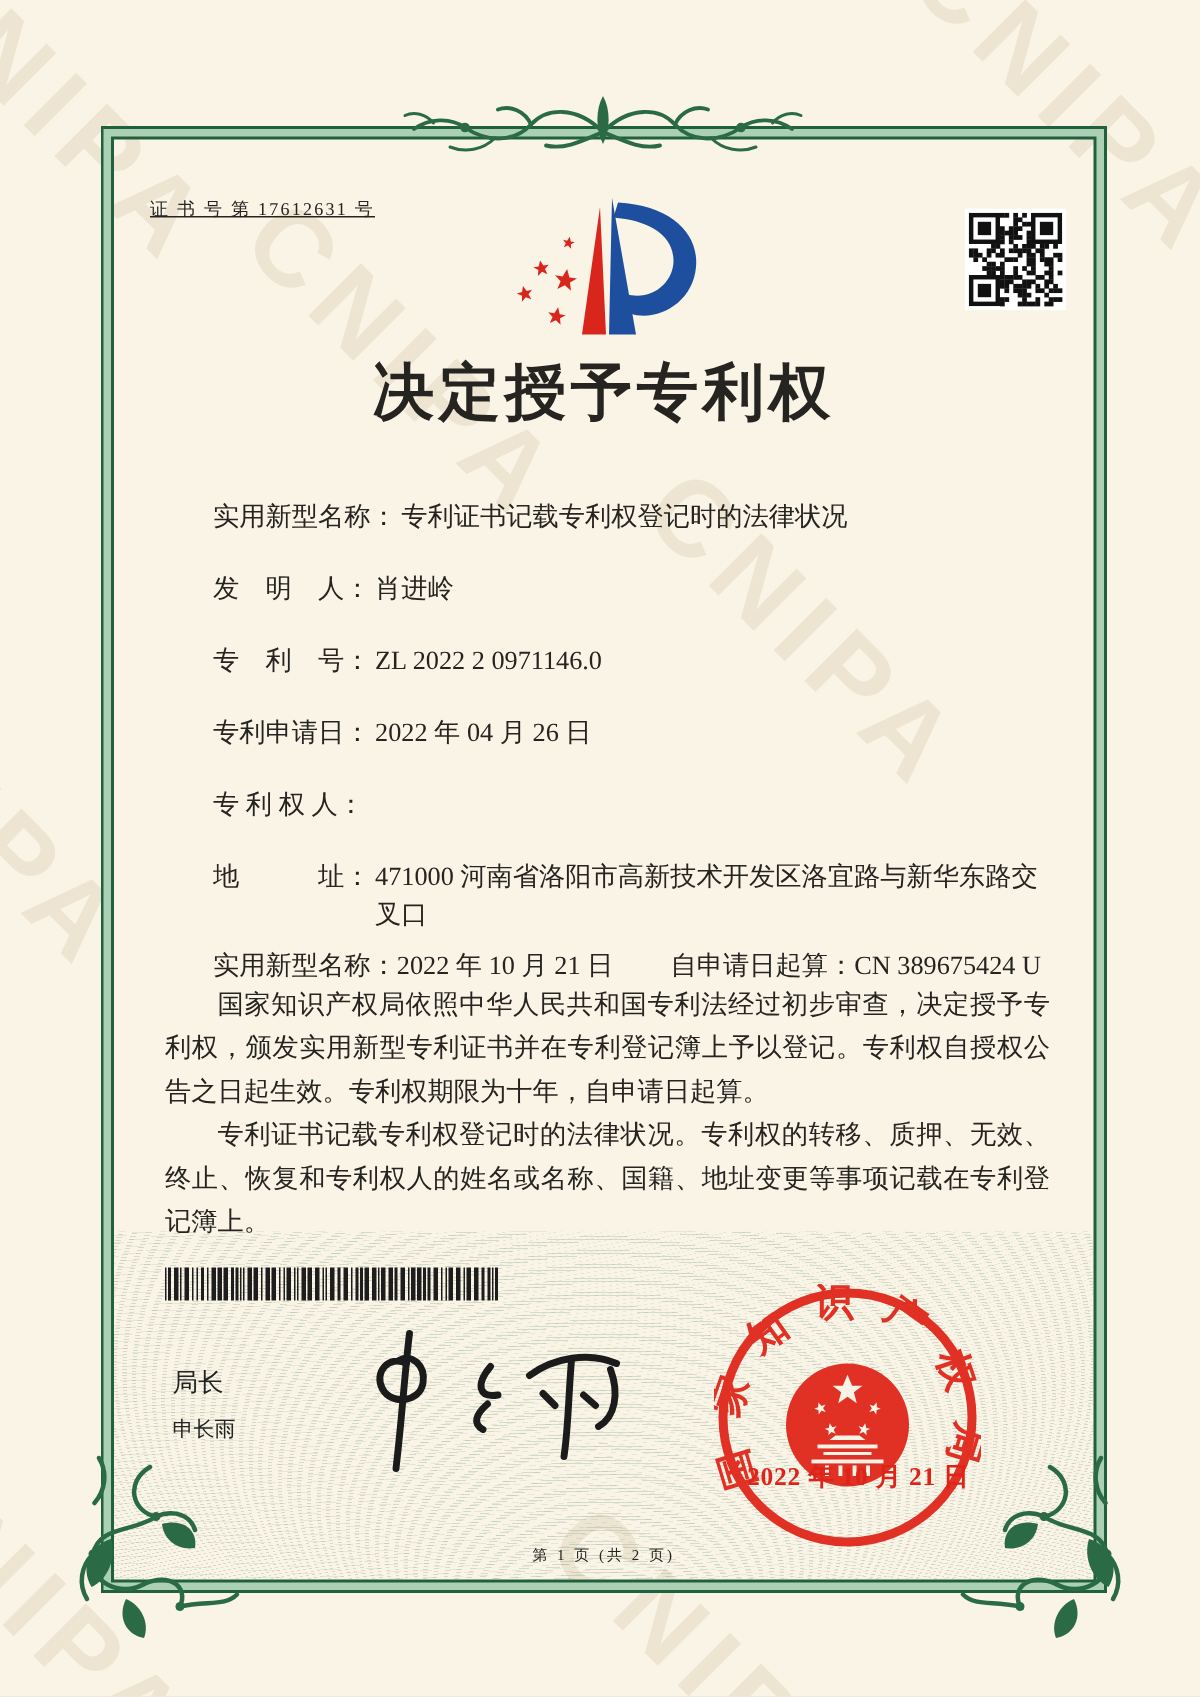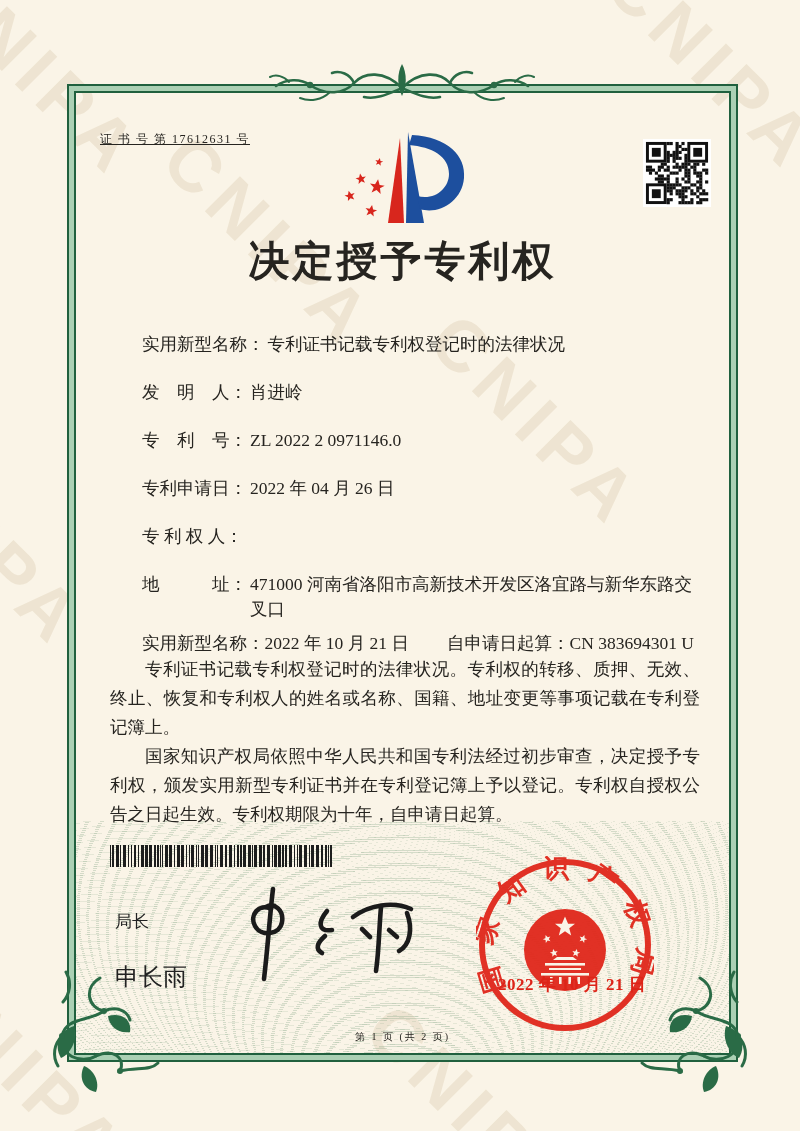--- a/index.html
+++ b/index.html
@@ -36,21 +36,21 @@
   .fvalue{flex:1;padding-left:3px;}
   .grant{margin-left:auto;padding-right:6px;white-space:nowrap;}
   
   .paras{position:absolute;left:110px;top:655px;width:590px;font-size:17.5px;line-height:29px;text-align:justify;}
   .paras p{margin:0;text-indent:2em;}
   
   .barcode{position:absolute;left:110px;top:845px;width:224px;height:22px;display:flex;}
   .barcode span{height:100%;}
   .signer{position:absolute;left:115px;top:910px;font-family:"Liberation Sans","DejaVu Sans",sans-serif;
           font-size:17px;color:#222;}
-  .signer .nm{margin-top:28px;font-size:24px;}
+  .signer .nm{margin-top:11px;font-size:14px;}
   .signature{position:absolute;left:235px;top:883px;width:195px;height:102px;}
   .seal{position:absolute;left:476px;top:856px;width:178px;height:178px;opacity:0.95;}
   .sealdate{position:absolute;left:498px;top:973px;width:160px;color:#dd2418;font-size:17px;
             font-weight:bold;letter-spacing:0.5px;white-space:nowrap;}
   .pagenum{position:absolute;left:67px;top:1030px;width:671px;text-align:center;font-size:10px;letter-spacing:2px;}
   .footnote{position:absolute;left:0;top:1079px;width:800px;text-align:center;font-size:15.5px;letter-spacing:1px;}
 </style>
 </head>
 <body>
 
@@ -304,28 +304,28 @@
       <span class="flabel">专 利 权 人：</span>
     </div>
     <div class="frow tall">
       <span class="flabel">地　　　址：</span>
       <span class="fvalue">471000  河南省洛阳市高新技术开发区洛宜路与新华东路交叉口</span>
     </div>
     <div class="frow">
       <span class="flabel">实用新型名称：</span>
       <span>2022 年 10 月 21 日</span>
       <span class="grant">
-        <span>自申请日起算：</span><span>CN 383694301 U</span>
+        <span>自申请日起算：</span><span>CN 389675424 U</span>
       </span>
     </div>
   </div>
 
   <div class="paras">
+    <p>国家知识产权局依照中华人民共和国专利法经过初步审查，决定授予专利权，颁发实用新型专利证书并在专利登记簿上予以登记。专利权自授权公告之日起生效。专利权期限为十年，自申请日起算。</p>
     <p>专利证书记载专利权登记时的法律状况。专利权的转移、质押、无效、终止、恢复和专利权人的姓名或名称、国籍、地址变更等事项记载在专利登记簿上。</p>
-    <p>国家知识产权局依照中华人民共和国专利法经过初步审查，决定授予专利权，颁发实用新型专利证书并在专利登记簿上予以登记。专利权自授权公告之日起生效。专利权期限为十年，自申请日起算。</p>
   </div>
 
   <div class="barcode" id="barcode">
       <span style="width:1px;background:#1d1d1d"></span>
       <span style="width:1px"></span>
       <span style="width:2px;background:#1d1d1d"></span>
       <span style="width:2px"></span>
       <span style="width:3px;background:#1d1d1d"></span>
       <span style="width:1px"></span>
       <span style="width:1px;background:#1d1d1d"></span>

